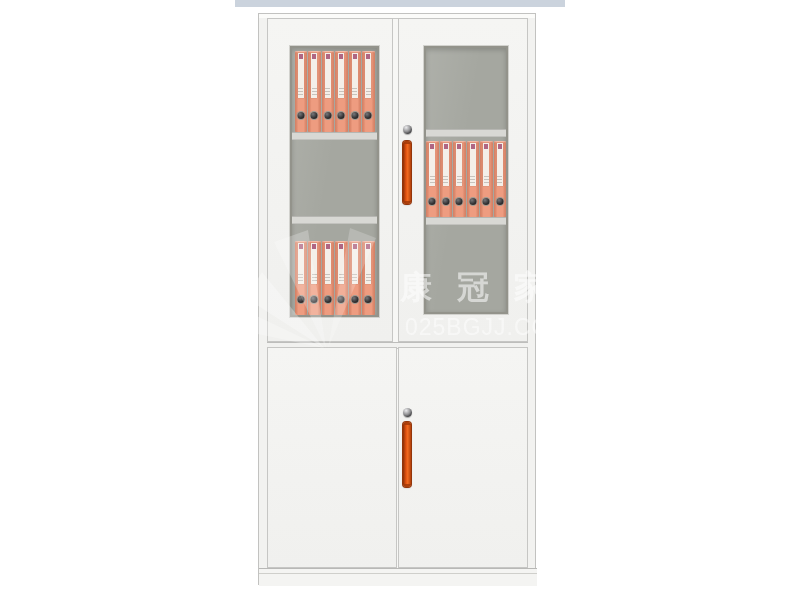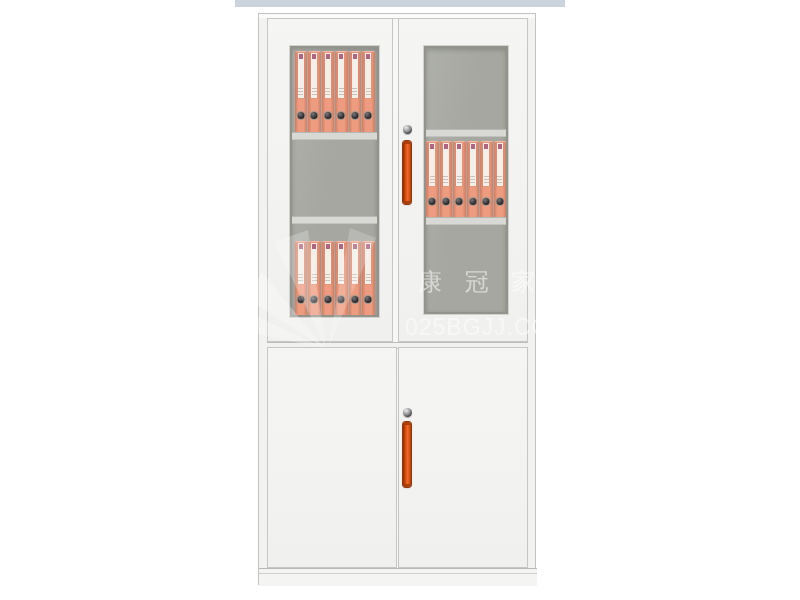--- a/index.html
+++ b/index.html
@@ -59,22 +59,22 @@
   .handle{position:absolute;width:8px;border-radius:3px;
     background:linear-gradient(90deg,#8a3007,var(--handle) 38%,#f06a20 58%,#b2400a);
     box-shadow:0 0 0 1px var(--handle-dark),0 1px 2px rgba(0,0,0,.25);}
   .handle:before,.handle:after{content:"";position:absolute;left:0;width:100%;height:3px;background:#a23a08;opacity:.85;}
   .handle:before{top:0;border-radius:3px 3px 0 0;}
   .handle:after{bottom:0;border-radius:0 0 3px 3px;}
   #handle-upper{left:144px;top:127px;height:63px;}
   #handle-lower{left:144px;top:408px;height:65px;}
   
   #brand-logo{position:absolute;left:246px;top:228px;pointer-events:none;}
-  #brand-cn{position:absolute;left:418px;top:266px;width:200px;
-    font-size:24px;font-weight:normal;letter-spacing:8px;color:var(--watermark);opacity:.55;
+  #brand-cn{position:absolute;left:400px;top:266px;width:200px;
+    font-size:32px;font-weight:bold;letter-spacing:8px;color:var(--watermark);opacity:.55;
     white-space:nowrap;pointer-events:none;}
   #brand-url{position:absolute;left:405px;top:314px;width:200px;
     font-size:23px;font-weight:normal;letter-spacing:1px;color:var(--watermark);opacity:.5;
     white-space:nowrap;pointer-events:none;}
 </style>
 </head>
 <body>
 
 <div id="top-strip"></div>
 

